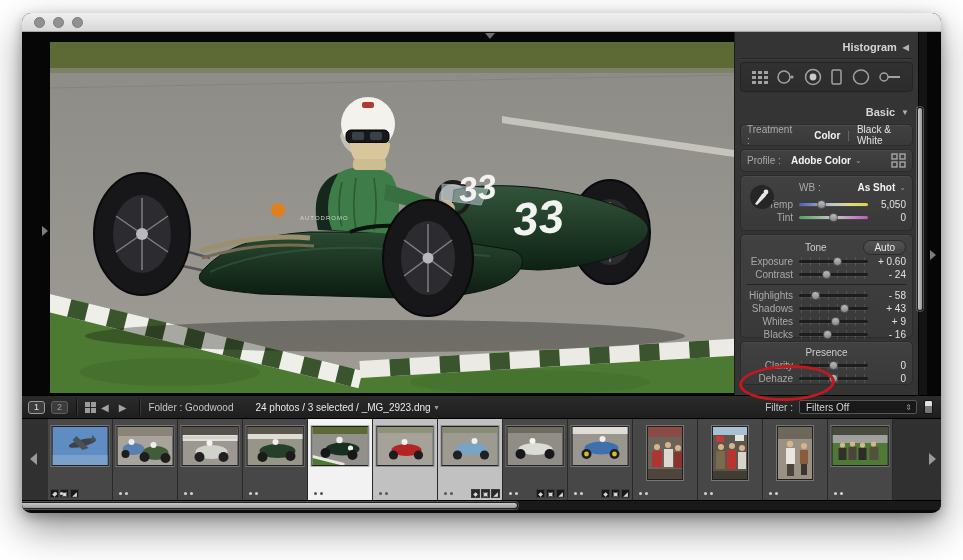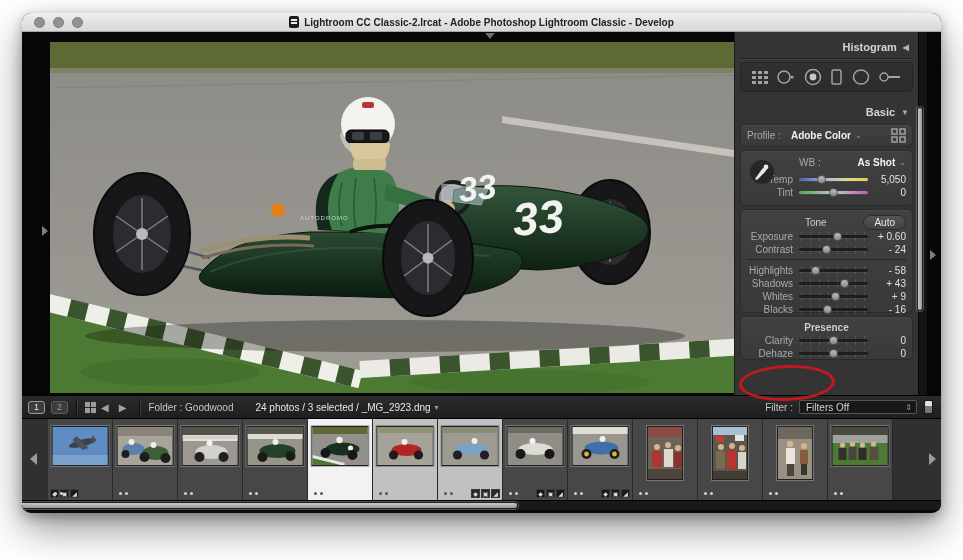--- a/index.html
+++ b/index.html
@@ -122,24 +122,20 @@
 </head>
 <body>
 
 <div class="window">
 
   <div class="titlebar">
     <div class="lights">
       <div class="light"></div>
       <div class="light"></div>
       <div class="light"></div>
-    </div>
-    <div class="titletext">
-      <span class="docicon"></span>
-      <span>Lightroom CC Classic-2.lrcat - Adobe Photoshop Lightroom Classic - Develop</span>
     </div>
   </div>
 
   <div class="mainrow">
     <div class="edge-arrow" style="left:20px; top:194px;"></div>
     <div class="top-reveal"></div>
 
     <div class="photo-wrap">
       <svg width="684" height="351" viewBox="0 0 684 351">
         <defs>
@@ -309,20 +305,26 @@
           <circle cx="6" cy="9" r="4" fill="none" stroke="#a2a2a2" stroke-width="1.5"></circle>
           <line x1="10" y1="9" x2="22" y2="9" stroke="#a2a2a2" stroke-width="2"></line>
         </svg>
       </div>
 
       <div class="phead" style="margin-top:11px;">
         <span>Basic</span>
         <span class="tri">▼</span>
       </div>
 
+      <div class="pbox rowflex" style="height:22px;">
+        <span class="lab">Treatment :</span>
+        <span class="bright" style="margin-left:22px;">Color</span>
+        <span style="color:#6f6f6f; margin:0 7px;">|</span>
+        <span class="val">Black &amp; White</span>
+      </div>
 
       <div class="pbox rowflex" style="height:23px;">
         <span class="lab">Profile :</span>
         <span class="bright" style="margin-left:10px;">Adobe Color</span>
         <span class="caret">⌄</span>
         <svg width="15" height="15" style="margin-left:auto;">
           <g fill="none" stroke="#a6a6a6" stroke-width="1.4">
             <rect x="1" y="1" width="5" height="5"></rect>
               <rect x="9" y="1" width="5" height="5"></rect>
             <rect x="1" y="9" width="5" height="5"></rect>
@@ -417,21 +419,21 @@
               <div class="ticks"></div>
               <div class="line"></div>
               <div class="knob" style="left:42%;"></div>
             </div>
           <span class="sval">- 16</span>
         </div>
       </div>
 
       <div class="pbox" style="height:44px;">
         <div class="rowflex" style="height:13px; justify-content:center;">
-          <span class="lab" style="color:#cdcdcd;font-weight:bold;">Presence</span>
+          <span class="lab" style="color:#cdcdcd;">Presence</span>
         </div>
         <div class="srow">
           <span class="slabel">Clarity</span>
           <div class="strack">
               <div class="ticks"></div>
               <div class="line"></div>
               <div class="knob" style="left:50%;"></div>
             </div>
           <span class="sval">0</span>
         </div>

